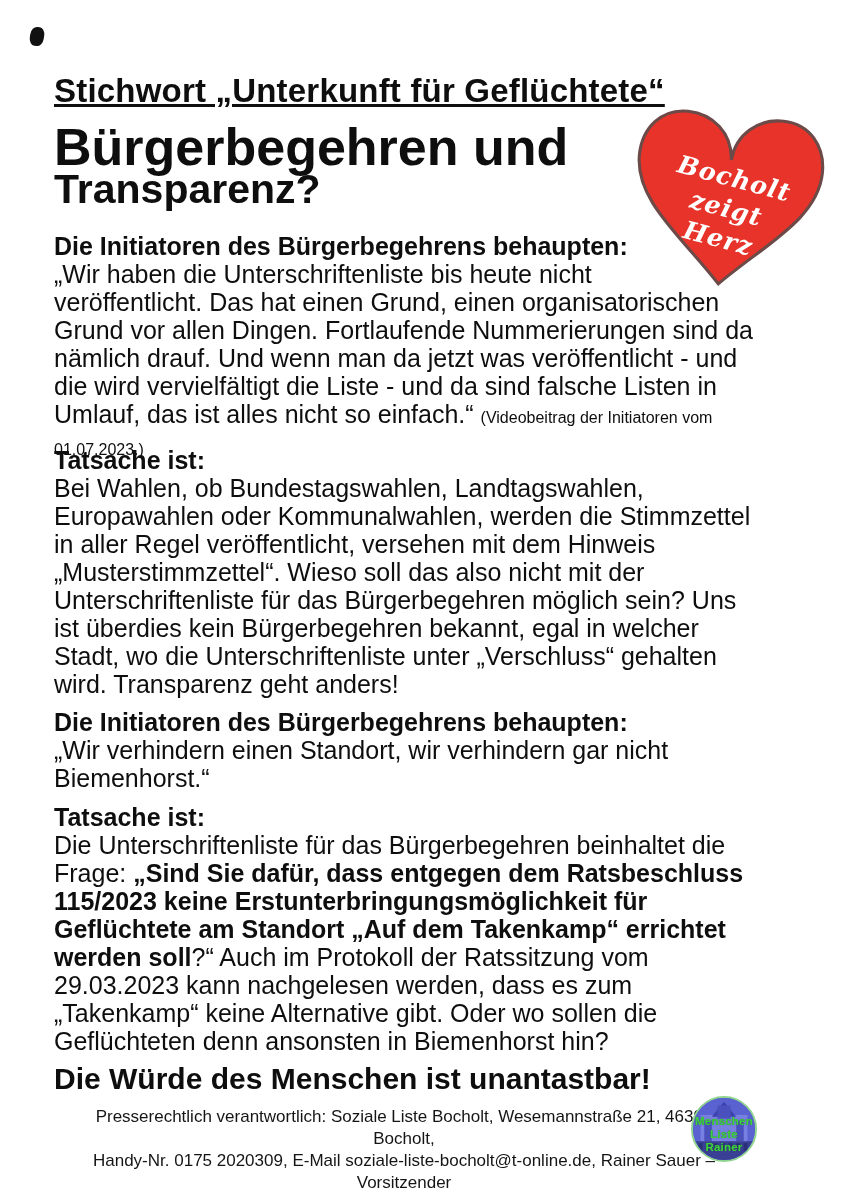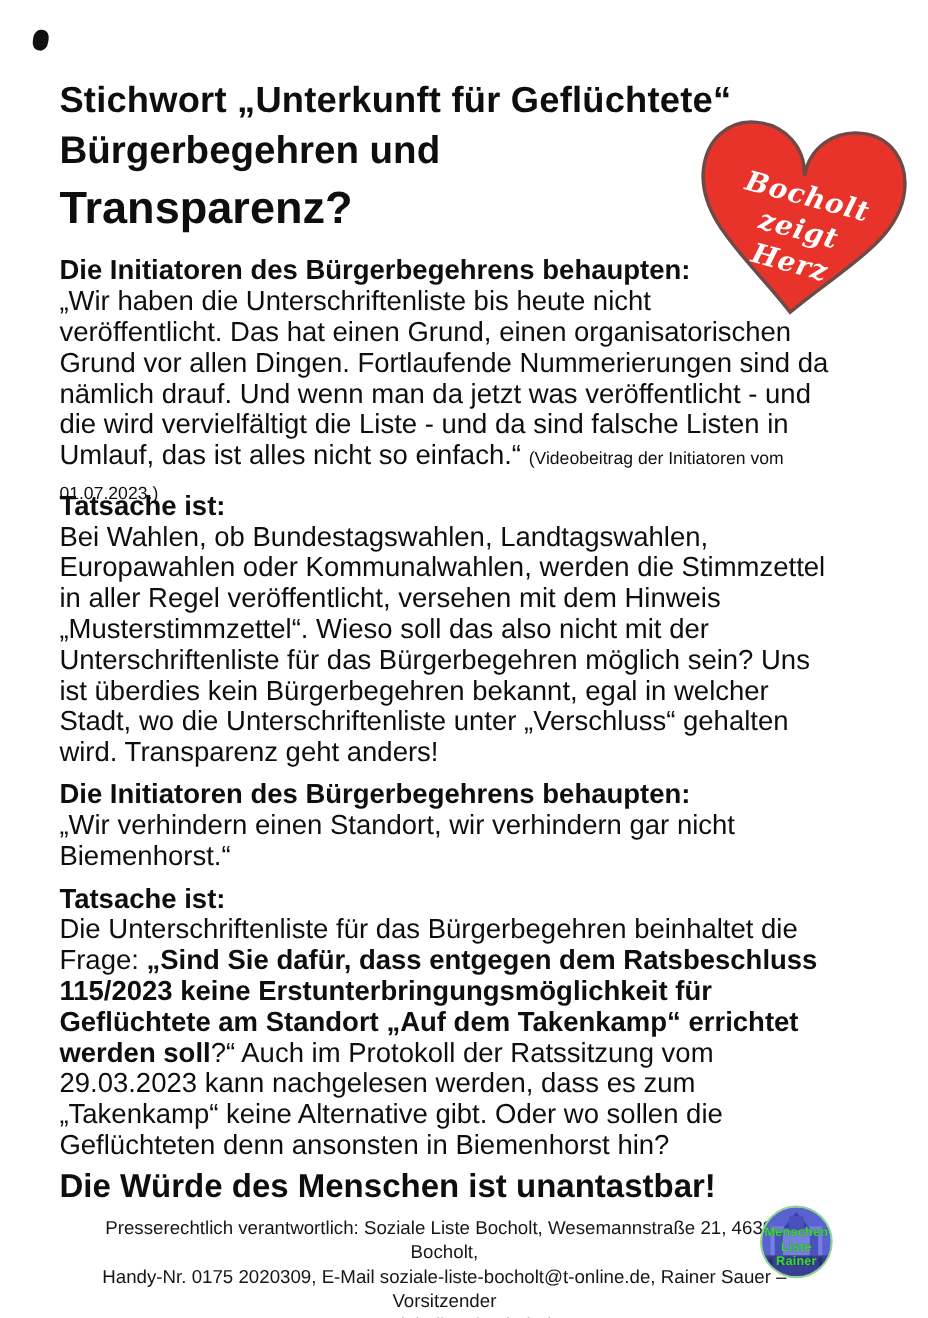--- a/index.html
+++ b/index.html
@@ -6,23 +6,23 @@
   .page {
     position:relative; width:844px; height:1198px; background:#ffffff;
     font-family:"Liberation Sans", sans-serif; color:#0e0e0e; overflow:hidden;
   }
   .corner-mark {
     position:absolute; left:30px; top:27px; width:14px; height:19px;
     background:#111; border-radius:45% 40% 45% 40%; transform:rotate(8deg);
   }
   .title-line1 {
     position:absolute; left:54px; top:72px; font-size:33px; font-weight:bold;
-    white-space:nowrap; letter-spacing:0.2px;
+    white-space:nowrap; letter-spacing:0.2px;text-decoration:underline;
   }
-  .title-line2 { position:absolute; left:54px; top:117px; font-size:35px; font-weight:bold; white-space:nowrap; }
+  .title-line2 { position:absolute; left:54px; top:117px; font-size:52px; font-weight:bold; white-space:nowrap; }
   .title-line3 { position:absolute; left:54px; top:166px; font-size:41px; font-weight:bold; white-space:nowrap; }
 
   .heart-wrap {
     position:absolute; left:631px; top:110px; width:192px; height:182px;
     transform:rotate(6deg);
   }
   .heart-wrap svg { display:block; width:100%; height:100%; }
   .heart-text {
     position:absolute; left:8px; top:52px; width:176px;
     transform:rotate(9deg);

